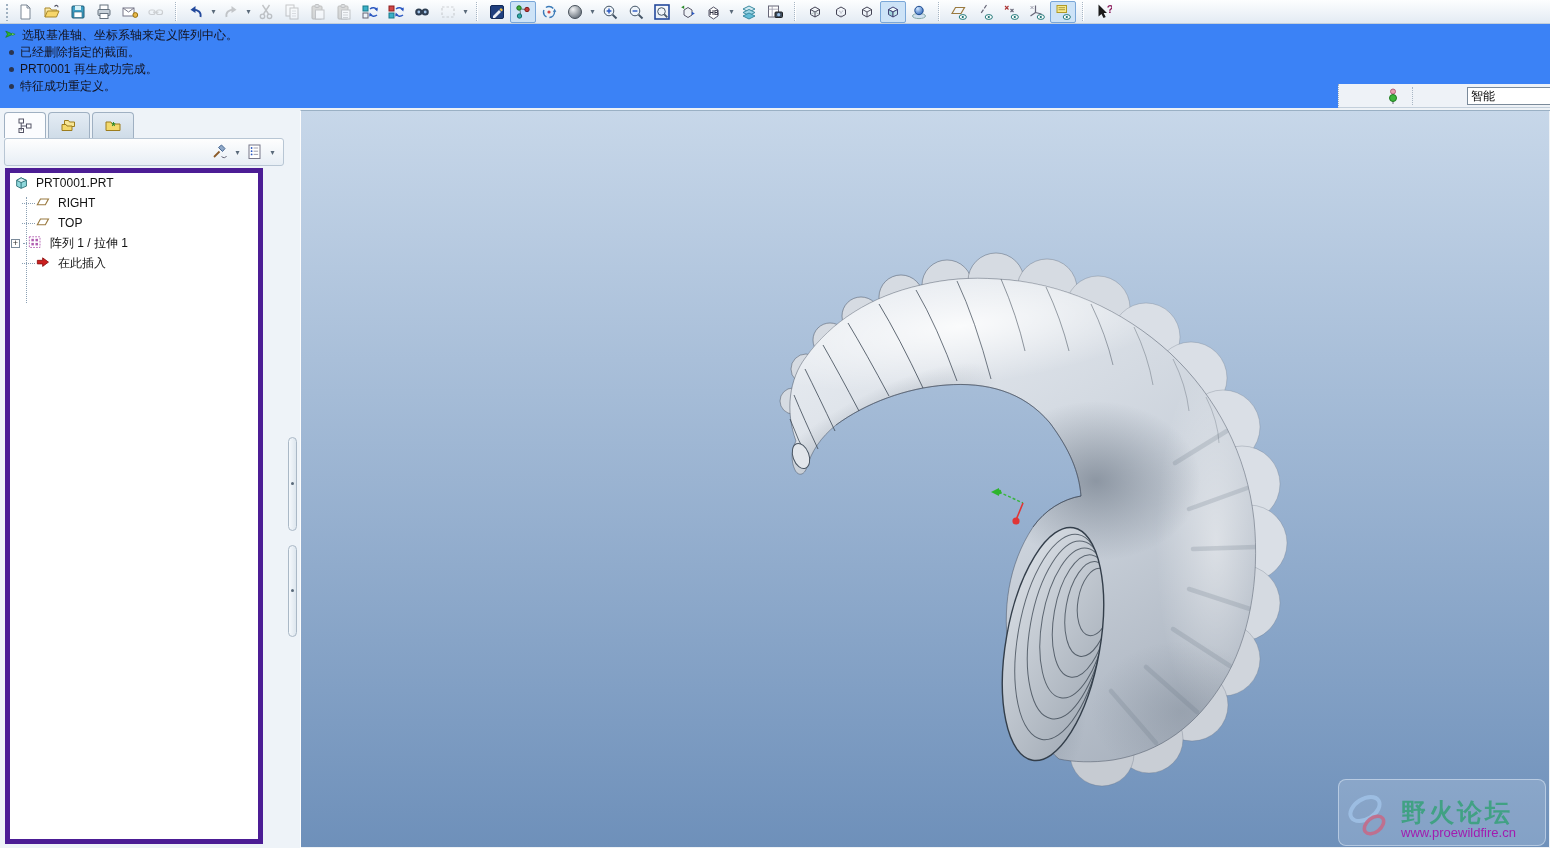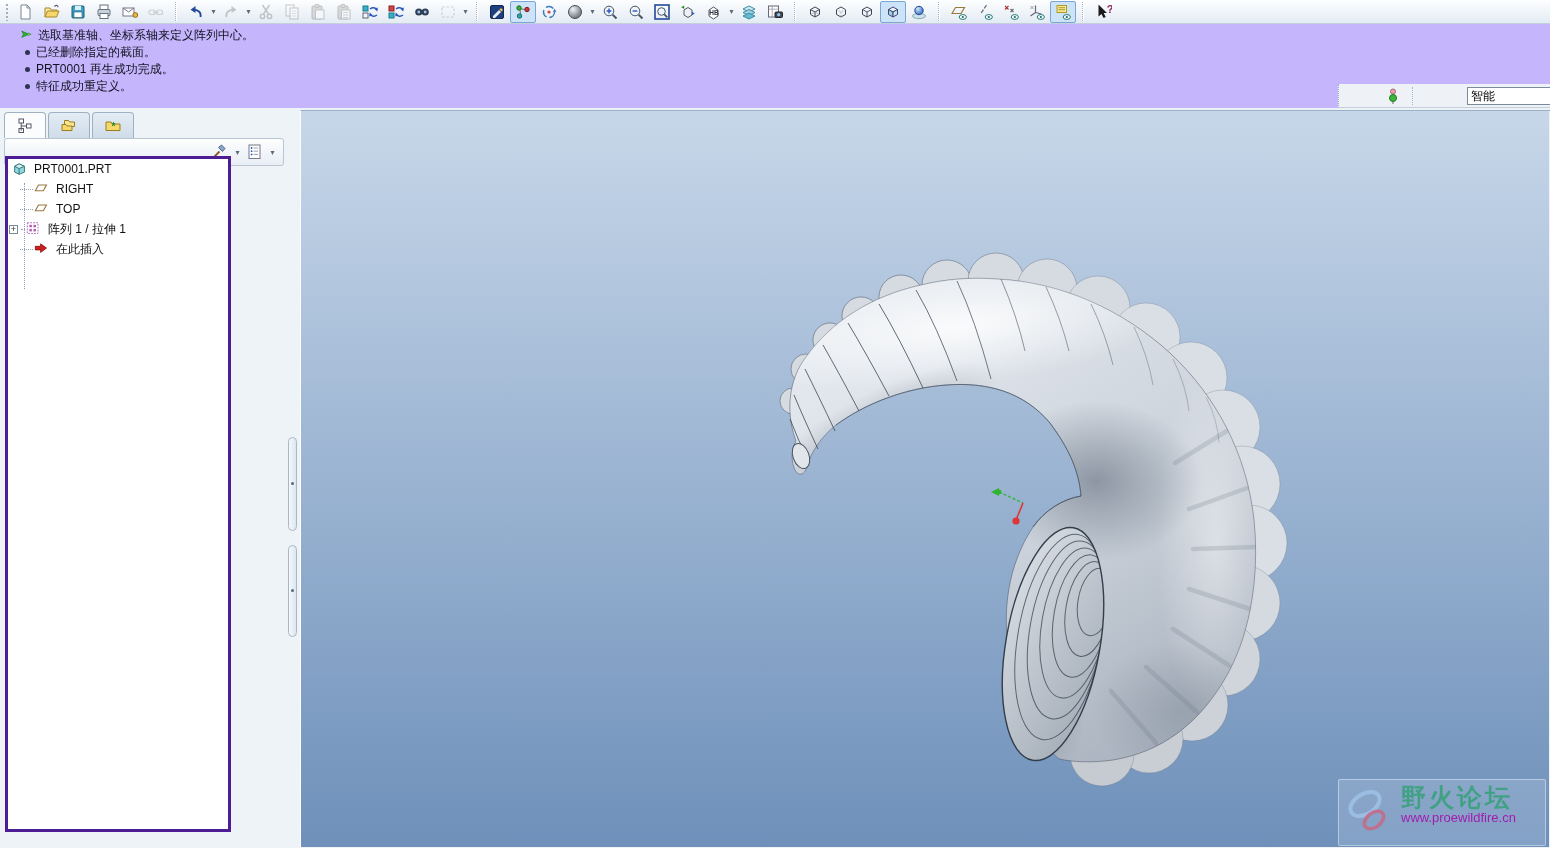--- a/index.html
+++ b/index.html
@@ -16,21 +16,21 @@
   .tbtn { width:26px; height:22px; display:flex; align-items:center; justify-content:center;
     border:1px solid transparent; border-radius:2px; flex:0 0 auto; }
   .tbtn.sel { background:#cde3f7; border-color:#7aa7d8; }
   .tbtn.dis { opacity:.38; filter:grayscale(.9); }
   .dd { font-size:8px; color:#5a6a7a; width:9px; text-align:center; flex:0 0 auto; }
   .tsep { width:0; height:19px; border-left:1px dotted #a8b6c4; border-right:1px solid #fff;
     margin:0 6px; flex:0 0 auto; }
 
   
   .messages { position:absolute; left:0; top:24px; width:1550px; height:84px;
-    background:#c4b5fd; padding:3px 0 0 20px; overflow:hidden; }
+    background:#3b82f6; padding:3px 0 0 4px; overflow:hidden; }
   .msg { height:17px; line-height:17px; font-size:12px; color:#13131f;
     display:flex; align-items:center; white-space:nowrap; }
   .msg .mico { width:16px; display:inline-flex; justify-content:center; margin-right:2px; }
   .bullet { width:5px; height:5px; border-radius:50%; background:#2b3550; margin:0 6px 0 5px; }
 
   
   .status-strip { position:absolute; right:0; top:84px; width:212px; height:24px;
     background:#eef2f7; border-left:1px dotted #9fb0c0; border-bottom:1px solid #c3cfdb;
     display:flex; align-items:center; overflow:hidden;padding-left:36px; }
   .vdots { width:0; height:18px; border-left:1px dotted #a8b6c4; margin:0 5px; }
@@ -45,22 +45,22 @@
   .tab { width:42px; height:26px; margin-right:2px; border:1px solid #9fb0c2; border-bottom:none;
     border-radius:4px 4px 0 0; background:linear-gradient(#e4ecf4,#cfdce8);
     display:flex; align-items:center; justify-content:center; }
   .tab.active { background:#fbfcfe; }
   .nav-header { position:absolute; left:4px; top:30px; width:280px; height:28px;
     border:1px solid #b8c6d4; border-radius:3px; background:linear-gradient(#fefefe,#e7eef5);
     display:flex; align-items:center; padding:0 6px; }
   .nav-title { font-size:12px; font-weight:bold; color:#222; flex:1;margin-top:44px; }
   .nav-tools { display:flex; align-items:center; gap:2px; }
   .nav-tools .tbtn { width:22px; height:20px; }
-  .treebox { position:absolute; left:5px; top:48px; width:226px; height:676px;
-    background:#fff; border:3px solid #4c1d95; overflow:hidden; }
+  .treebox { position:absolute; left:5px; top:60px; width:258px; height:676px;
+    background:#fff; border:5px solid #4c1d95; overflow:hidden; }
   .trow { height:20px; display:flex; align-items:center; font-size:12px; color:#111;
     white-space:nowrap; position:relative; }
   .trow .ticon { width:16px; display:inline-flex; justify-content:center; margin-right:4px; flex:0 0 auto;}
   .tlabel { padding:0 2px; }
   .stub { width:13px; height:1px; border-bottom:1px dotted #8ba0b4; margin-right:1px; flex:0 0 auto;}
   .exp { width:9px; height:9px; border:1px solid #7a8a9a; background:#fff; font-size:9px;
     line-height:7px; text-align:center; color:#333; margin:0 3px 0 1px; flex:0 0 auto; }
   .vline { position:absolute; left:16px; top:24px; height:106px; border-left:1px dotted #8ba0b4; }
 
   
@@ -68,21 +68,21 @@
     background:linear-gradient(90deg,#f4f8fc,#dde6ee); }
   .pill::after { content:""; position:absolute; left:2px; top:50%; width:3px; height:3px;
     margin-top:-2px; border-radius:50%; background:#5a6a7a; }
 
   
   .viewport { position:absolute; left:300px; top:110px; width:1250px; height:738px;
     border-top:1px solid #9ab0c4; border-left:1px solid #fdfdfd; }
   .viewport svg.scene { display:block; }
   .watermark { position:absolute; left:1037px; top:668px; width:208px; height:67px;
     background:rgba(210,225,240,.22); border:1px solid rgba(240,248,255,.45);
-    border-radius:2px; display:flex; align-items:flex-start; padding:4px; }
+    border-radius:8px; display:flex; align-items:flex-end; padding:4px; }
   .wm-text { margin-left:6px; }
   .wm-title { font-size:25px; font-weight:bold; color:#41a184; letter-spacing:3px; line-height:26px;}
   .wm-url { font-size:13px; color:#a21caf; line-height:16px; }
 </style>
 </head>
 <body>
 
 <div class="toolbar" id="toolbar">
     <span class="grip"></span>
     <span class="tbtn">

